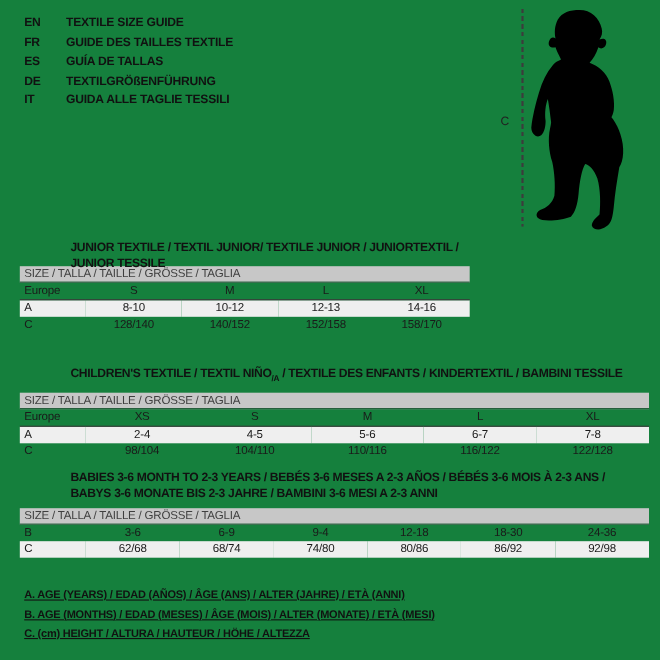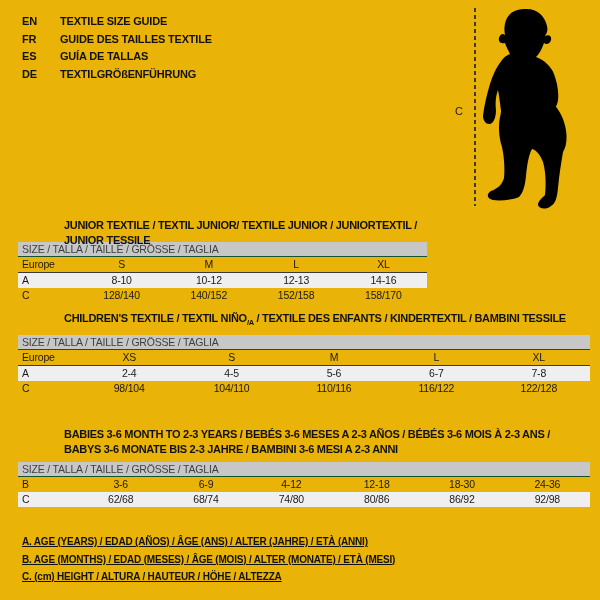--- a/index.html
+++ b/index.html
@@ -1,33 +1,33 @@
 <!DOCTYPE html>
 <html><head>
 <meta charset="utf-8">
 <style>
   html,body{margin:0;padding:0;background:#fff;}
   .page{
-    position:relative;width:600px;height:600px;background:#eab308;overflow:hidden;
+    position:relative;width:600px;height:600px;background:#15803d;overflow:hidden;
     font-family:"Liberation Sans",sans-serif;color:#111;
   }
   
   .lang-block{position:absolute;left:22px;top:13px;font-size:11px;font-weight:bold;
     line-height:17.5px;letter-spacing:-0.2px;}
   .lang-row{display:flex;}
   .lang-code{width:38px;flex:0 0 38px;}
   
   .dash-line{position:absolute;left:474px;top:8px;width:2px;height:198px;
     background:repeating-linear-gradient(to bottom,#3c3c3c 0 4px,transparent 4px 7px);}
   .measure-label{position:absolute;left:455px;top:105px;font-size:11px;color:#222;}
   .baby-svg{position:absolute;left:480px;top:6px;width:96px;height:208px;}
   
   .tbl{position:absolute;left:18px;}
   .t1{top:218px;width:409px;}
-  .t2{top:311px;width:572px;}
+  .t2{top:333px;width:572px;}
   .t3{top:427px;width:572px;}
   .tbl-title{font-size:11px;font-weight:bold;letter-spacing:-0.3px;padding-left:4px;
     line-height:15px;margin-left:42px;}
   .t1 .tbl-title,.t2 .tbl-title{height:24px;}
   .t3 .tbl-title{height:35px;}
   .tbl-title sub{font-size:7.5px;}
   .tbl-bar{height:14px;line-height:14px;background:#c7c7c7;color:#3f3f3f;
     font-size:10.5px;padding-left:4px;border-bottom:1px solid #14532d;
     letter-spacing:-0.2px;}
   .tbl table{width:100%;border-collapse:collapse;table-layout:fixed;}
@@ -55,20 +55,24 @@
         <span class="lang-code">FR</span>
         <span class="lang-title">GUIDE DES TAILLES TEXTILE</span>
       </div>
       <div class="lang-row">
         <span class="lang-code">ES</span>
         <span class="lang-title">GUÍA DE TALLAS</span>
       </div>
       <div class="lang-row">
         <span class="lang-code">DE</span>
         <span class="lang-title">TEXTILGRÖßENFÜHRUNG</span>
+      </div>
+      <div class="lang-row">
+        <span class="lang-code">IT</span>
+        <span class="lang-title">GUIDA ALLE TAGLIE TESSILI</span>
       </div>
     </div>
 
   <div class="dash-line"></div>
   <div class="measure-label">C</div>
 
   <svg class="baby-svg" viewBox="480 6 96 208" xmlns="http://www.w3.org/2000/svg" aria-hidden="true">
     <path fill="#000" d="M527,9
       C537,9 545,16 547,26
       C548,30 547,33 545,36
@@ -204,21 +208,21 @@
             <col>
             <col>
             <col>
             <col>
           </colgroup>
           <tbody>
             <tr>
               <td class="lbl">B</td>
               <td>3-6</td>
               <td>6-9</td>
-              <td>4-12</td>
+              <td>9-4</td>
               <td>12-18</td>
               <td>18-30</td>
               <td>24-36</td>
             </tr>
             <tr class="shade">
               <td class="lbl">C</td>
               <td>62/68</td>
               <td>68/74</td>
               <td>74/80</td>
               <td>80/86</td>

